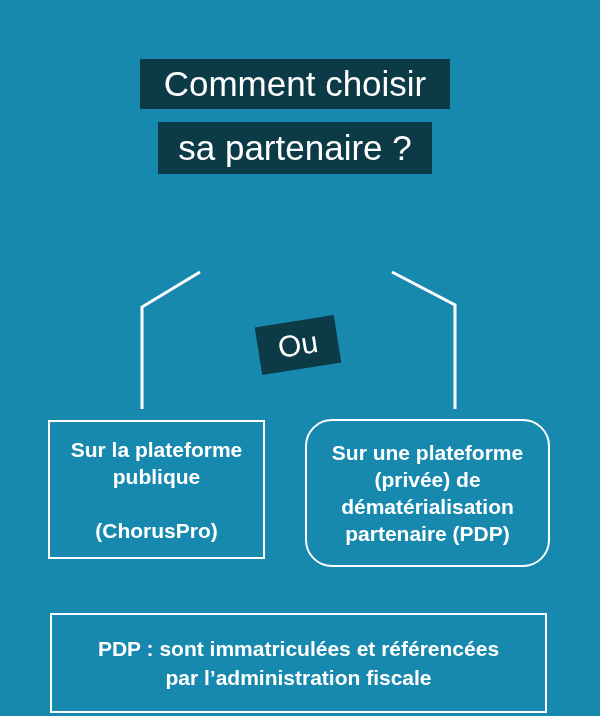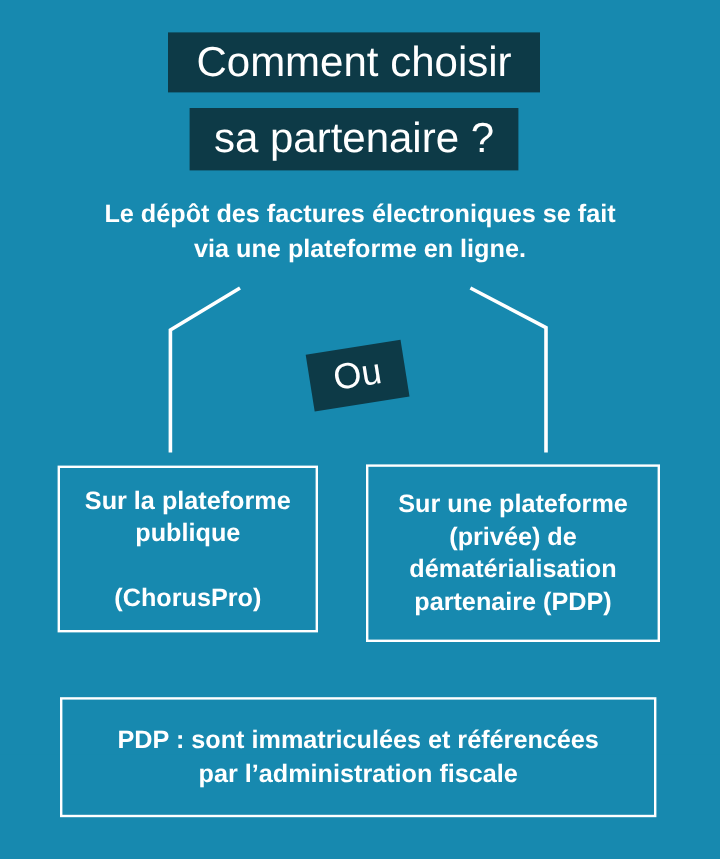--- a/index.html
+++ b/index.html
@@ -12,20 +12,21 @@
   html,body{ width:600px; height:716px; }
   body{
     font-family:"Liberation Sans", sans-serif;
     background:var(--background);
     overflow:hidden;
   }
   .stage{
     position:relative;
     width:600px; height:629px;
     background:var(--background);
+    margin-top:32px;
   }
   .title-box{
     position:absolute;
     background:var(--dark-box);
     color:var(--text);
     display:flex; align-items:center; justify-content:center;
     font-size:35px; font-weight:400;
     white-space:nowrap;
   }
   .title-box-1{ left:140px; top:27px;  width:310px; height:50px; }
@@ -63,21 +64,21 @@
     border:2px solid var(--line);
     color:var(--text);
     display:flex; align-items:center; justify-content:center;
     text-align:center;
     font-size:21px; font-weight:700;
     line-height:27px;
     white-space:pre-line;
     padding:20px;
   }
   .option-left { left:48px;  top:388px; width:217px; height:139px; }
-  .option-right{ left:305px; top:387px; width:245px; height:148px; }
+  .option-right{ left:305px; top:387px; width:245px; height:148px;border-radius:27px; }
   .footnote{
     position:absolute;
     left:50px; top:581px; width:497px; height:100px;
     border:2px solid var(--line);
     color:var(--text);
     display:flex; align-items:center; justify-content:center;
     text-align:center;
     font-size:21px; font-weight:700;
     line-height:29px;
     white-space:pre-line;
@@ -86,22 +87,20 @@
 </style>
 </head>
 <body>
 
 <div class="stage">
 
   <div class="title-box title-box-1">Comment choisir</div>
 
   <div class="title-box title-box-2">sa partenaire ?</div>
 
-  <p class="subtitle">Le dépôt des factures électroniques se fait
-via une plateforme en ligne.</p>
 
   <svg class="connectors" viewBox="0 0 600 716">
     <polyline points="200,240 142,275 142,377"></polyline>
     <polyline points="392,240 455,273 455,377"></polyline>
   </svg>
 
   <div class="or-box">Ou</div>
 
   <div class="option option-left">Sur la plateforme
 publique

